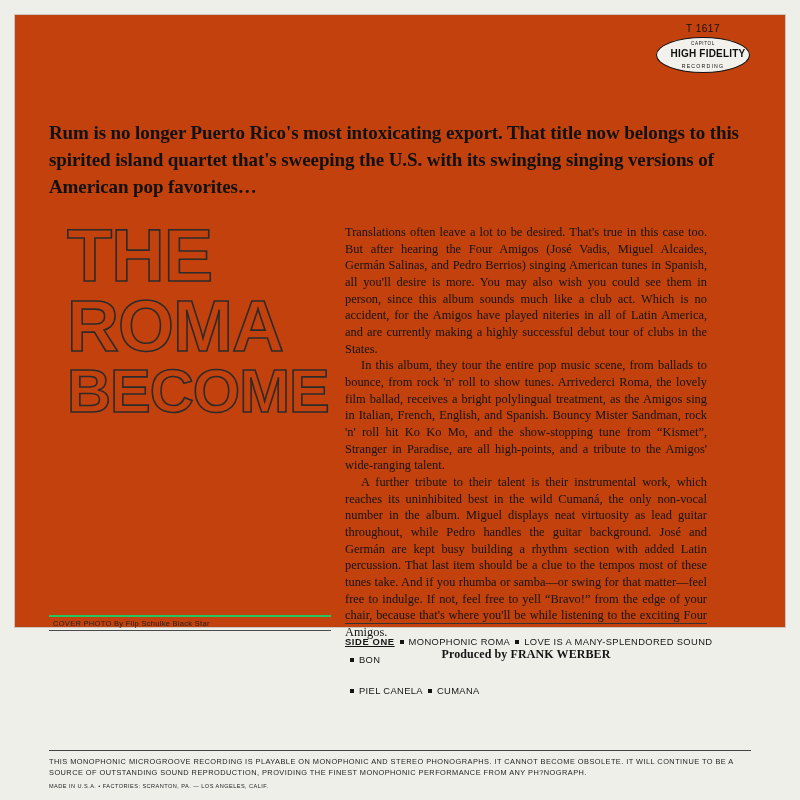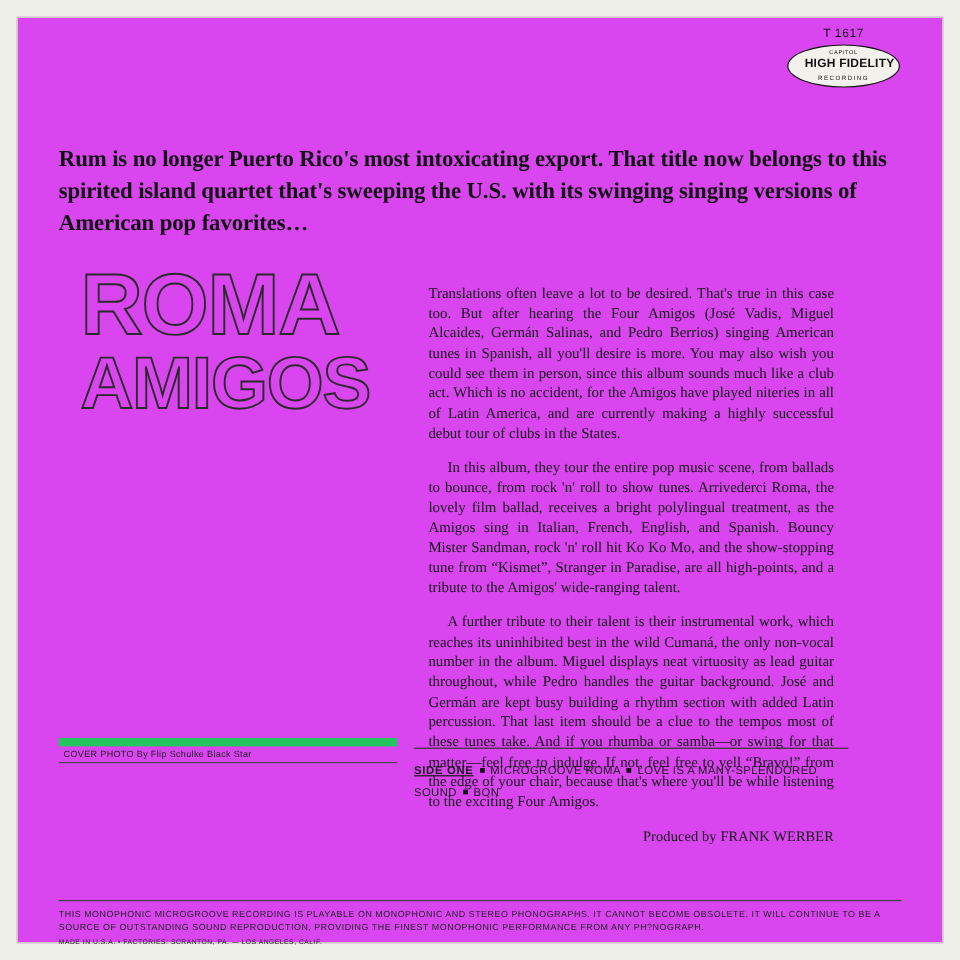--- a/index.html
+++ b/index.html
@@ -12,22 +12,22 @@
     background: #efefea;
     font-family: "Liberation Serif", serif;
     color: #111;
     overflow: hidden;
   }
   #sleeve {
     position: absolute;
     left: 14px;
     top: 14px;
     width: 772px;
-    height: 772px;
-    background: #d946ef;
+    height: 614px;
+    background: #c2410c;
     border: 1px solid #c9c7bf;
     box-sizing: border-box;
   }
 
   
   #logo {
     position: absolute;
     right: 22px;
     top: 8px;
     width: 120px;
@@ -117,21 +117,21 @@
   }
   #bigtitle .ln.l2 { font-size: 72px; }
   #bigtitle .ln.l3 { font-size: 61px; }
 
   
   #photocredit {
     position: absolute;
     left: 34px;
     top: 600px;
     width: 282px;
-    border-top: 7px solid #22c55e;
+    border-top: 2px solid #22c55e;
     border-bottom: 1px solid #4a4a4a;
     padding: 2px 0 2px 4px;
     font-family: "Liberation Sans", sans-serif;
     font-size: 7.5px;
     letter-spacing: 0.3px;
     color: #222;
     box-sizing: border-box;
   }
 
   
@@ -140,30 +140,31 @@
     left: 330px;
     top: 209px;
     width: 362px;
     font-family: "Liberation Serif", serif;
     font-size: 12.4px;
     line-height: 1.345;
     text-align: justify;
     color: #141414;
   }
   #notes p {
-    margin: 12px;
+    margin: 0;
     text-indent: 16px;
   }
   #notes p.first { text-indent: 0; }
   #notes .produced {
     margin-top: 5px;
-    text-align: right;
+    text-align: center;
     text-indent: 0;
     font-size: 12px;
     letter-spacing: 0.1px;
+    font-weight: bold;
   }
   #notesrule {
     position: absolute;
     left: 330px;
     top: 608px;
     width: 362px;
     border-bottom: 1px solid #333;
   }
 
   
@@ -227,41 +228,45 @@
     <div class="hifi-oval">
       <div class="cap">CAPITOL</div>
       <div class="hf">HIGH FIDELITY</div>
       <div class="rec">RECORDING</div>
     </div>
   </div>
 
   <div id="headline">Rum is no longer Puerto Rico's most intoxicating export. That title now belongs to this spirited island quartet that's sweeping the U.S. with its swinging singing versions of American pop favorites…</div>
 
   <div id="bigtitle">
+    <span class="ln l1">THE</span>
     <span class="ln l2">ROMA</span>
-    <span class="ln l3">AMIGOS</span>
+    <span class="ln l3">BECOME</span>
   </div>
 
   <div id="photocredit">COVER PHOTO By Flip Schulke Black Star</div>
 
   <div id="notes">
     <p class="first">Translations often leave a lot to be desired. That's true in this case too. But after hearing the Four Amigos (José Vadis, Miguel Alcaides, Germán Salinas, and Pedro Berrios) singing American tunes in Spanish, all you'll desire is more. You may also wish you could see them in person, since this album sounds much like a club act. Which is no accident, for the Amigos have played niteries in all of Latin America, and are currently making a highly successful debut tour of clubs in the States.</p>
     <p>In this album, they tour the entire pop music scene, from ballads to bounce, from rock 'n' roll to show tunes. Arrivederci Roma, the lovely film ballad, receives a bright polylingual treatment, as the Amigos sing in Italian, French, English, and Spanish. Bouncy Mister Sandman, rock 'n' roll hit Ko Ko Mo, and the show-stopping tune from “Kismet”, Stranger in Paradise, are all high-points, and a tribute to the Amigos' wide-ranging talent.</p>
     <p>A further tribute to their talent is their instrumental work, which reaches its uninhibited best in the wild Cumaná, the only non-vocal number in the album. Miguel displays neat virtuosity as lead guitar throughout, while Pedro handles the guitar background. José and Germán are kept busy building a rhythm section with added Latin percussion. That last item should be a clue to the tempos most of these tunes take. And if you rhumba or samba—or swing for that matter—feel free to indulge. If not, feel free to yell “Bravo!” from the edge of your chair, because that's where you'll be while listening to the exciting Four Amigos.</p>
     <p class="produced">Produced by FRANK WERBER</p>
   </div>
   <div id="notesrule"></div>
 
   <div id="tracks">
     <div class="sideblock">
       <div class="trk-line">
-        <span class="sidelabel">SIDE ONE</span><span class="sq"></span><span>MICROGROOVE ROMA</span><span class="sq"></span><span>LOVE IS A MANY-SPLENDORED SOUND</span><span class="sq"></span><span>BON</span>
+        <span class="sidelabel">SIDE ONE</span><span class="sq"></span><span>MONOPHONIC ROMA</span><span class="sq"></span><span>LOVE IS A MANY-SPLENDORED SOUND</span><span class="sq"></span><span>BON</span>
       </div>
     </div>
     <div class="sideblock">
+      <div class="trk-line">
+        <span class="sq"></span><span>PIEL CANELA</span><span class="sq"></span><span>CUMANA</span>
+      </div>
     </div>
   </div>
 
   <div id="legal">
     <div id="legalrule"></div>
     <div class="l1">THIS MONOPHONIC MICROGROOVE RECORDING IS PLAYABLE ON MONOPHONIC AND STEREO PHONOGRAPHS. IT CANNOT BECOME OBSOLETE. IT WILL CONTINUE TO BE A SOURCE OF OUTSTANDING SOUND REPRODUCTION, PROVIDING THE FINEST MONOPHONIC PERFORMANCE FROM ANY PH?NOGRAPH.</div>
     <div class="l2">MADE IN U.S.A. • FACTORIES: SCRANTON, PA. — LOS ANGELES, CALIF.</div>
   </div>
 
 </div>

